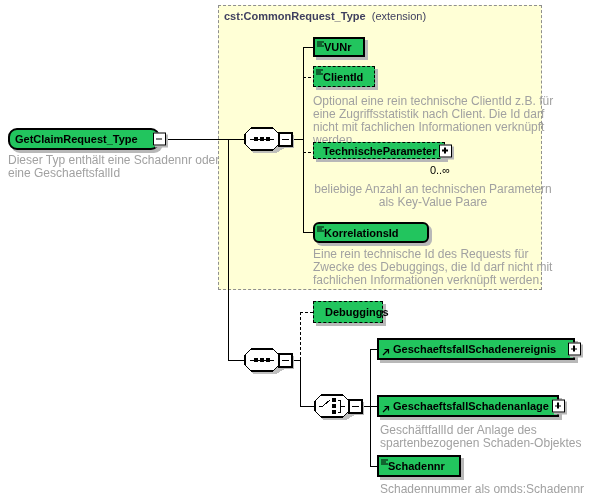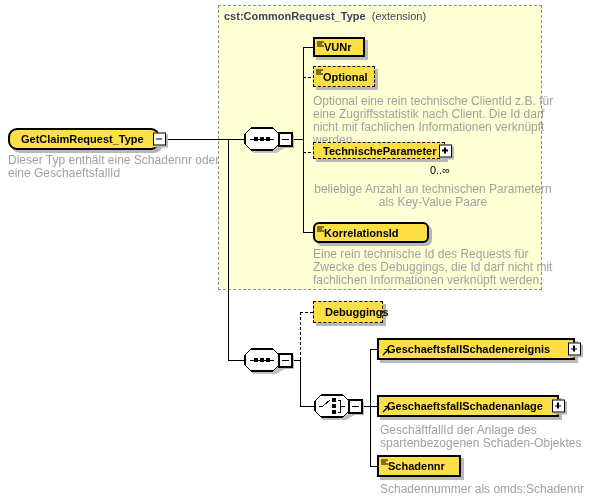--- a/index.html
+++ b/index.html
@@ -14,28 +14,28 @@
   }
   .ext-title {
     position:absolute; left:224px; top:10px; font-size:11px; font-weight:bold;
     color:#3f3f5f; white-space:nowrap;
   }
   .ext-title .qual { font-weight:normal; }
   
   #wires { position:absolute; left:0; top:0; z-index:2; }
   
   .el {
-    position:absolute; z-index:3; background:#fde047; border:2px solid #000;
+    position:absolute; z-index:3; background:#22c55e; border:2px solid #000;
     box-shadow:3px 3px 0 #b8b8b8; box-sizing:border-box;
     display:flex; align-items:center; padding-left:9px;
     font-size:11px; font-weight:bold; color:#000; white-space:nowrap;
   }
   .el.dashed { border:1.5px dashed #000; }
-  .el.ref { padding-left:8px; }
-  .el.rounded { border-radius:9px; padding-left:11px; }
+  .el.ref { padding-left:14px; }
+  .el.rounded { border-radius:9px; padding-left:5px; }
   .corner-icon { position:absolute; top:2px; left:2px; }
   .ref-icon { position:absolute; bottom:2px; left:3px; }
   
   .expander {
     position:absolute; width:13px; height:13px; right:-8px; top:50%;
     transform:translateY(-50%); background:#fff; border:1.5px solid #000;
     box-sizing:border-box; box-shadow:2px 2px 0 #b8b8b8; z-index:4;
   }
   .expander .h { position:absolute; left:2px; top:4.5px; width:6px; height:1.5px; background:#000; }
   .expander .v { position:absolute; left:4.25px; top:2px; width:1.5px; height:6px; background:#000; }
@@ -142,21 +142,21 @@
     <svg class="corner-icon" width="8" height="7">
       <path d="M0,1 H7 M0,3 H5 M0,5 H7" stroke="#000" stroke-width="1"></path>
     </svg>
     <span>VUNr</span>
   </div>
 
   <div class="el dashed" style="left:313px; top:66px; width:62px; height:21px;">
     <svg class="corner-icon" width="8" height="7">
       <path d="M0,1 H7 M0,3 H5 M0,5 H7" stroke="#000" stroke-width="1"></path>
     </svg>
-    <span>Optional</span>
+    <span>ClientId</span>
   </div>
   <div class="ann" style="left:313px; top:95px; width:252px;">Optional eine rein technische ClientId z.B. für eine Zugriffsstatistik nach Client. Die Id darf nicht mit fachlichen Informationen verknüpft werden.</div>
 
   <div class="el dashed" style="left:313px; top:142px; width:132px; height:17px;">
     <span>TechnischeParameter</span>
     <div class="expander">
         <div class="h"></div>
         <div class="v"></div>
       </div>
   </div>

